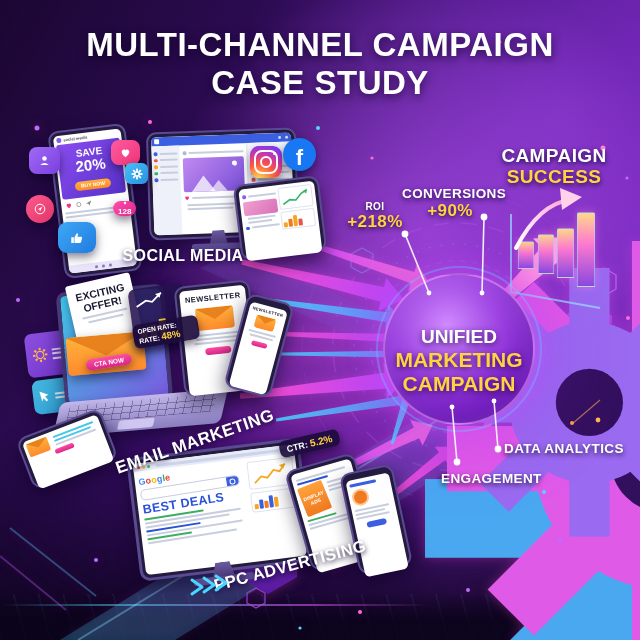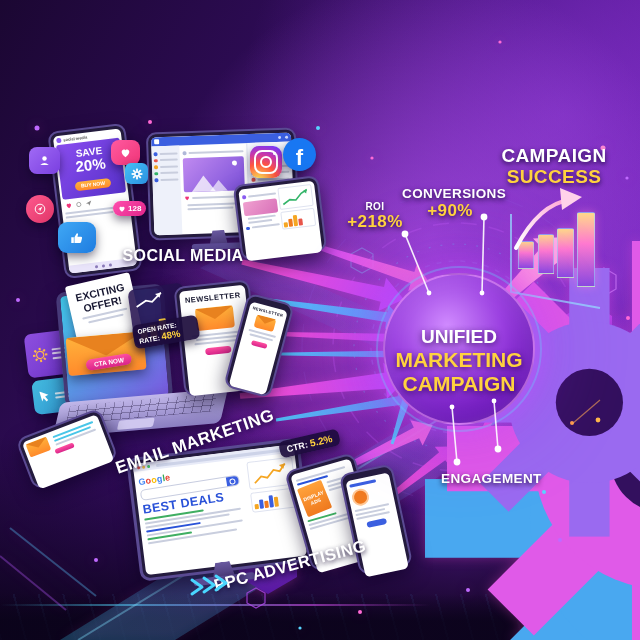--- a/index.html
+++ b/index.html
@@ -68,21 +68,21 @@
   .sp-foot{margin-top:auto;height:8px;background:#e9e4fa;display:flex;gap:4px;justify-content:center;align-items:center;}
   .sp-foot i{width:3px;height:3px;border-radius:50%;background:#8a7ab8;}
   .bubble{position:absolute;z-index:4;display:flex;align-items:center;justify-content:center;
     box-shadow:0 4px 10px rgba(10,0,30,.5);}
   .bub-user{left:29px;top:147px;width:31px;height:27px;border-radius:8px;background:linear-gradient(135deg,#a06af5,#7a3fe0);}
   .bub-send{left:26px;top:195px;width:28px;height:28px;border-radius:50%;background:linear-gradient(135deg,#ff5a8e,#e03568);}
   .bub-like{left:58px;top:222px;width:38px;height:31px;border-radius:9px;background:linear-gradient(135deg,#3fa8f5,#1f7ce0);}
   .bub-heart{left:111px;top:140px;width:29px;height:25px;border-radius:8px;background:linear-gradient(135deg,#ff5aa0,#f03578);}
   .bub-gear{left:125px;top:163px;width:23px;height:21px;border-radius:6px;background:linear-gradient(135deg,#45c0f5,#2a90e0);}
   .badge-likes{left:113px;top:201px;height:15px;padding:0 5px;border-radius:8px;background:linear-gradient(135deg,#ff4fae,#e0258a);
-    gap:2px;font-size:8px;font-weight:800;color:#fff;}
+    gap:2px;font-size:8px;font-weight:800;color:#fff;flex-direction:column;}
   .soc-mon{left:148px;top:130px;width:146px;height:128px;transform:rotate(-2deg);z-index:3;}
   .soc-mon .frame{width:140px;height:98px;padding:3px;}
   .sm-top{height:9px;background:#3b5fe0;display:flex;align-items:center;padding:0 3px;gap:2px;}
   .sm-top .sq{width:5px;height:5px;background:#fff;border-radius:1px;}
   .sm-top .dot{width:3px;height:3px;border-radius:50%;background:#cdd8ff;margin-left:auto;}
   .sm-top .dot+.dot{margin-left:2px;}
   .sm-body{display:flex;height:calc(100% - 9px);}
   .sm-side{width:24px;background:#eef1fa;padding:3px 2px;}
   .sm-row{display:flex;align-items:center;gap:2px;margin:3px 0;}
   .sm-row i{width:3.5px;height:3.5px;border-radius:50%;flex:none;}
@@ -727,20 +727,21 @@
     <div class="l2 yellow">+218%</div>
   </div>
   <div class="abs lbl conv">
     <div class="l1">CONVERSIONS</div>
     <div class="l2 yellow">+90%</div>
   </div>
   <div class="abs lbl succ">
     <div class="l1">CAMPAIGN</div>
     <div class="l2 yellow">SUCCESS</div>
   </div>
+  <div class="abs lbl analytics">DATA ANALYTICS</div>
   <div class="abs lbl engagement">ENGAGEMENT</div>
 
   <div id="bars-holder">
       <div class="sbar" style="left: 518px; width: 14px; height: 26px; top: 241px;"></div>
       <div class="sbar" style="left: 538px; width: 14px; height: 38px; top: 234px;"></div>
       <div class="sbar" style="left: 557px; width: 15px; height: 48px; top: 228px;"></div>
       <div class="sbar" style="left: 577px; width: 16px; height: 73px; top: 212px;"></div>
     </div>
 
   <svg id="fx-over" class="fx" width="640" height="640" viewBox="0 0 640 640">
@@ -770,16 +771,20 @@
       <path d="M 516 248 C 534 214, 552 202, 570 200" fill="none" stroke="url(#gWhitePink)" stroke-width="4" stroke-linecap="round"></path>
       <polygon points="560,188 582,197 562,210" fill="#ffd2ea"></polygon>
     </g>
     <g fill="none" stroke="#49d6ff" stroke-width="3" stroke-linecap="round" stroke-linejoin="round">
       <path d="M 192 594 l 10 -7 l -10 -7"></path>
       <path d="M 204 592 l 10 -7 l -10 -7"></path>
       <path d="M 216 590 l 10 -7 l -10 -7"></path>
     </g>
   </svg>
 
+  <div class="title">
+    <div>MULTI-CHANNEL CAMPAIGN</div>
+    <div>CASE STUDY</div>
+  </div>
 
   <div class="floor"></div>
   <div class="floor-line"></div>
 </div>
 
 </body></html>

